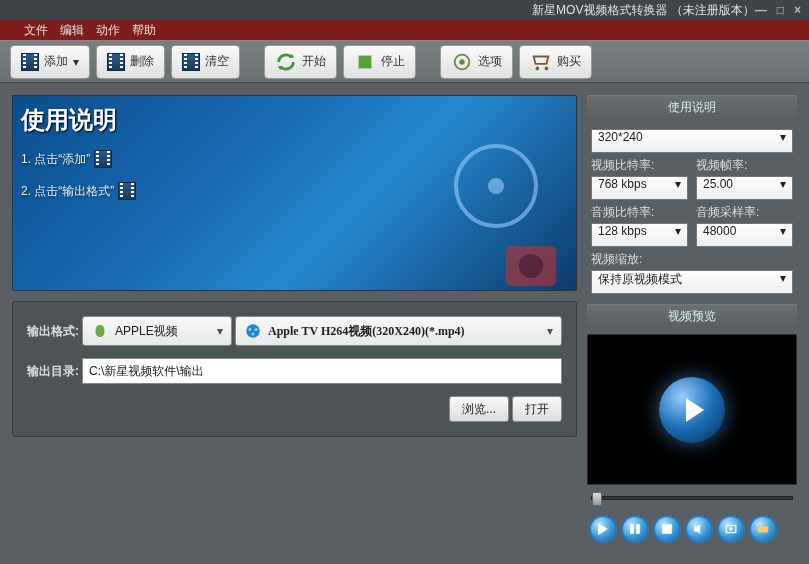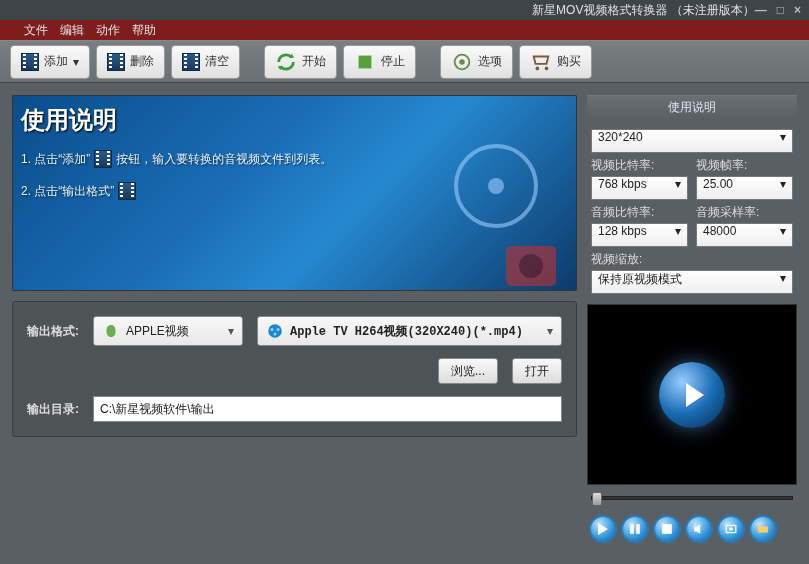--- a/index.html
+++ b/index.html
@@ -13,21 +13,21 @@
 .tbtn{height:34px;background:linear-gradient(#fafafa,#e0e0e0);border:1px solid #999;border-radius:4px;display:flex;align-items:center;padding:0 10px;gap:5px;cursor:pointer;color:#333}
 .tbtn svg{width:22px;height:22px}
 .tsep{width:12px}
 .main{display:flex;padding:12px;gap:10px;height:476px}
 .left{flex:1;display:flex;flex-direction:column;gap:10px}
 .instruct{height:196px;background:linear-gradient(135deg,#0a4d8c,#1a6db5 40%,#2589d0 60%,#0d3a6b);border:1px solid #333;border-radius:1px;position:relative;color:#fff;padding:8px;overflow:hidden}
 .instruct h2{font-size:24px;font-weight:bold;margin-bottom:14px;color:#fff;text-shadow:1px 1px 2px #000}
 .instruct p{font-size:15px;font-weight:normal;margin:14px 0;display:flex;align-items:center;gap:4px;color:#e8f4ff;text-shadow:1px 1px 2px rgba(0,0,0,.6)}
 .instruct .deco{position:absolute;right:10px;top:40px;opacity:.6}
 .outputbox{background:#4e5356;border:1px solid #3a3d40;border-radius:3px;padding:14px}
-.orow{display:flex;align-items:center;gap:14px;margin-bottom:12px}
+.orow{display:flex;align-items:center;gap:3px;margin-bottom:12px}
 .orow:last-child{margin-bottom:0}
 .olabel{color:#ddd;font-weight:bold}
 .combo{height:30px;background:linear-gradient(#f8f8f8,#e8e8e8);border:1px solid #888;border-radius:3px;display:flex;align-items:center;padding:11px 8px;gap:6px;cursor:pointer;color:#222}
 .combo.small{flex:0 0 150px}
 .combo.big{flex:1}
 .combo .dd{margin-left:auto;color:#555}
 .tinput{flex:1;height:26px;background:#fff;border:1px solid #888;padding:0 6px;color:#222}
 .sbtn{height:26px;padding:0 12px;background:linear-gradient(#f8f8f8,#ddd);border:1px solid #888;border-radius:3px;cursor:pointer;color:#222}
 .right{width:210px;display:flex;flex-direction:column;gap:6px}
 .panel-title{background:linear-gradient(#6a6f72,#5a5f63);color:#d8e8f0;text-align:center;padding:3px 0;font-size:12px;border-top:1px solid #777}
@@ -111,21 +111,20 @@
   </div>
 </div>
 
 <div class="main">
   <div class="left">
     <div class="instruct">
       <h2>使用说明</h2>
       <p>
           <span>1. 点击“添加”</span>
           <span class="ico-film"></span>
-          <span>按钮，输入要转换的音视频文件到列表。</span>
         </p>
       <p>
           <span>2. 点击“输出格式”</span>
           <span class="ico-film"></span>
         </p>
       <svg class="deco" width="120" height="160" viewBox="0 0 120 160">
           <circle cx="50" cy="50" r="40" fill="none" stroke="#9cf" stroke-width="4"></circle>
           <circle cx="50" cy="50" r="8" fill="#9cf"></circle>
           <rect x="60" y="110" width="50" height="40" rx="5" fill="#c03030"></rect>
           <circle cx="85" cy="130" r="12" fill="#801010"></circle>
@@ -142,31 +141,31 @@
           <span>APPLE视频</span>
             <span class="dd">▾</span>
         </div>
         <div class="combo big">
           <svg width="18" height="18" viewBox="0 0 24 24">
               <circle cx="12" cy="12" r="9" fill="#1a8ad0"></circle>
               <circle cx="8" cy="10" r="2" fill="#9cf"></circle>
               <circle cx="16" cy="10" r="2" fill="#9cf"></circle>
               <circle cx="12" cy="16" r="2" fill="#9cf"></circle>
             </svg>
-          <span style="font-family:Liberation Mono, monospace;font-weight:bold">Apple TV H264视频(320X240)(*.mp4)</span>
+          <span style="font-family:Liberation Serif, serif;font-weight:bold">Apple TV H264视频(320X240)(*.mp4)</span>
             <span class="dd">▾</span>
         </div>
+      </div>
+      <div class="orow">
+        <span class="olabel">输出目录:</span>
+        <input class="tinput" value="C:\新星视频软件\输出" style="">
       </div>
       <div class="orow" style="justify-content:flex-end">
         <button class="sbtn">浏览...</button>
         <button class="sbtn">打开</button>
-      </div>
-      <div class="orow">
-        <span class="olabel">输出目录:</span>
-        <input class="tinput" value="C:\新星视频软件\输出" style="">
       </div>
     </div>
   </div>
 
   <div class="right">
     <div class="panel-title">使用说明</div>
     <div class="preset">
       <div class="psel">
           <span>320*240</span>
           <span>▾</span>
@@ -203,20 +202,21 @@
             </div>
           </div>
       </div>
       <div class="plabel">视频缩放:</div>
       <div class="psel">
           <span>保持原视频模式</span>
           <span>▾</span>
         </div>
     </div>
 
+    <div class="panel-title">视频预览</div>
     <div class="preview">
       <div class="playorb">
           <div class="tri"></div>
         </div>
     </div>
     <div class="slider">
       <div class="track">
           <div class="thumb"></div>
         </div>
     </div>

